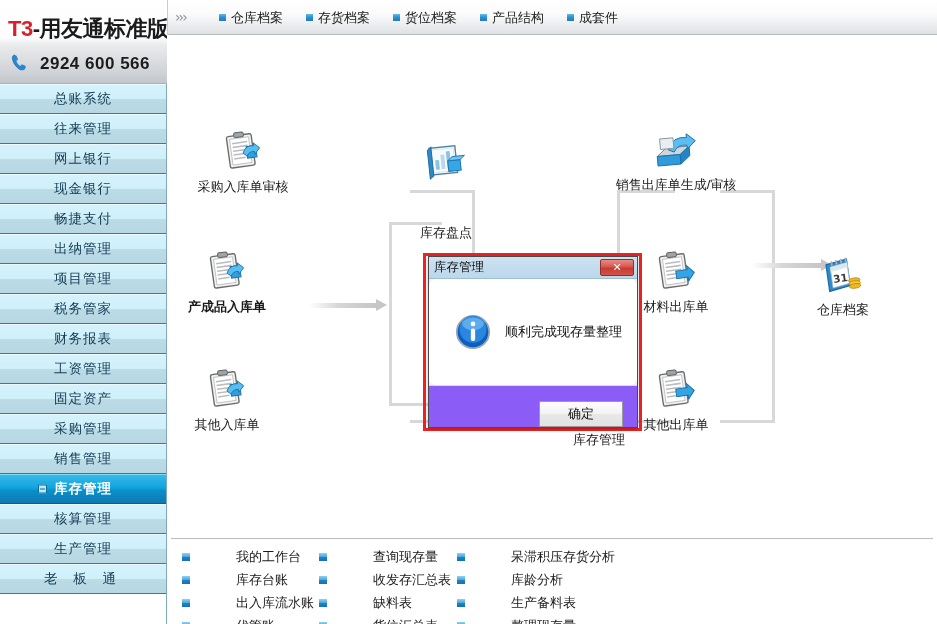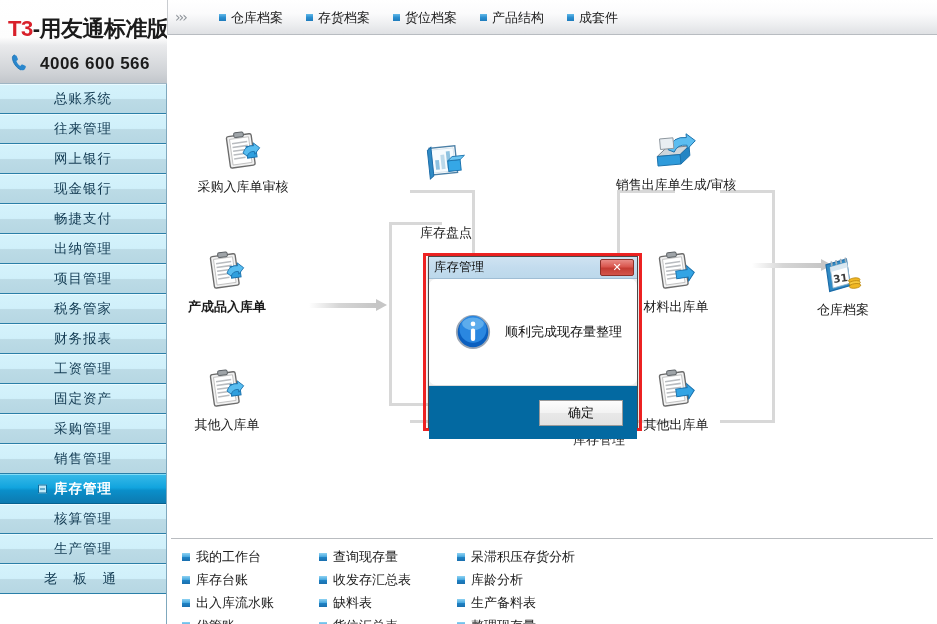--- a/index.html
+++ b/index.html
@@ -159,21 +159,21 @@
   }
   .links-col {
     position: absolute; top: 9px;
     display: flex; flex-direction: column; gap: 5px;
   }
   .link-row { display: flex; align-items: center; gap: 6px; cursor: default; }
   .link-bullet {
     width: 8px; height: 8px; flex: none;
     background: linear-gradient(to bottom, #8fd2f2 0%, #4aaae0 45%, #1f82c4 55%, #1a6fae 100%);
   }
-  .link-label { font-size: 13px; color: #1b1b1b; white-space: nowrap; }
+  .link-label { font-size: 13px; color: #1b1b1b; white-space: nowrap; margin-left: 40px; }
 
   
   #dialog-highlight {
     position: absolute;
     left: 423px; top: 253px;
     width: 219px; height: 178px;
     border: 3px solid #ee2222;
     z-index: 50;
   }
   #dialog {
@@ -215,24 +215,24 @@
     padding-left: 26px;
     border-radius: 7px;
   }
   #dialog-info-icon { width: 36px; height: 36px; flex: none; }
   #dialog-message {
     font-size: 13px; color: #101010;
     margin-left: 14px; white-space: nowrap;
   }
   #dialog-footer {
     position: relative;
-    height: 54px;
-    background: #0369a1;
+    height: 42px;
+    background: #8b5cf6;
     border-top: 1px solid #dcdcdc;
-    display: flex; align-items: center; justify-content: flex-end;
+    display: flex; align-items: flex-end; justify-content: flex-end;
     padding-right: 14px;
   }
   #dialog-ok {
     width: 84px; height: 26px;
     background: linear-gradient(to bottom, #fdfdfd 0%, #f3f3f3 48%, #e8e8e8 52%, #e2e2e2 100%);
     border: 1px solid #9a9a9a;
     display: flex; align-items: center; justify-content: center;
     font-size: 13px; color: #101010;
     cursor: default;
   }
@@ -253,21 +253,21 @@
 
     <div id="brand">
       <div id="brand-title">
         <span class="t3">T3</span><span class="rest">-用友通标准版</span>
       </div>
       <div id="phone-row">
         <svg id="phone-icon" viewBox="0 0 24 24">
           <path d="M5 2c-1.6 0.4-2.6 2-2.4 3.6 0.6 5.4 4.4 10.6 9.4 13 1.6 0.8 3.6 0.2 4.4-1.4l0.8-1.6c0.3-0.6 0-1.3-0.6-1.6l-3-1.4c-0.6-0.3-1.3 0-1.6 0.5l-0.6 1.1c-2-1.2-3.7-3.3-4.5-5.6l1.1-0.6c0.6-0.3 0.8-1 0.5-1.6L7.2 3.2C6.9 2.6 6.2 2.3 5.6 2.5z" fill="#2a87cd"></path>
           <path d="M5 2c-1.6 0.4-2.6 2-2.4 3.6 0.6 5.4 4.4 10.6 9.4 13" fill="none" stroke="#1b6ba8" stroke-width="0.8"></path>
         </svg>
-        <span id="phone-number">4006 600 566</span>
+        <span id="phone-number">2924 600 566</span>
       </div>
     </div>
 
     <div id="nav-list">
         <div class="nav-item">
           <span class="nav-label">总账系统</span>
         </div>
         <div class="nav-item">
           <span class="nav-label">往来管理</span>
         </div>

